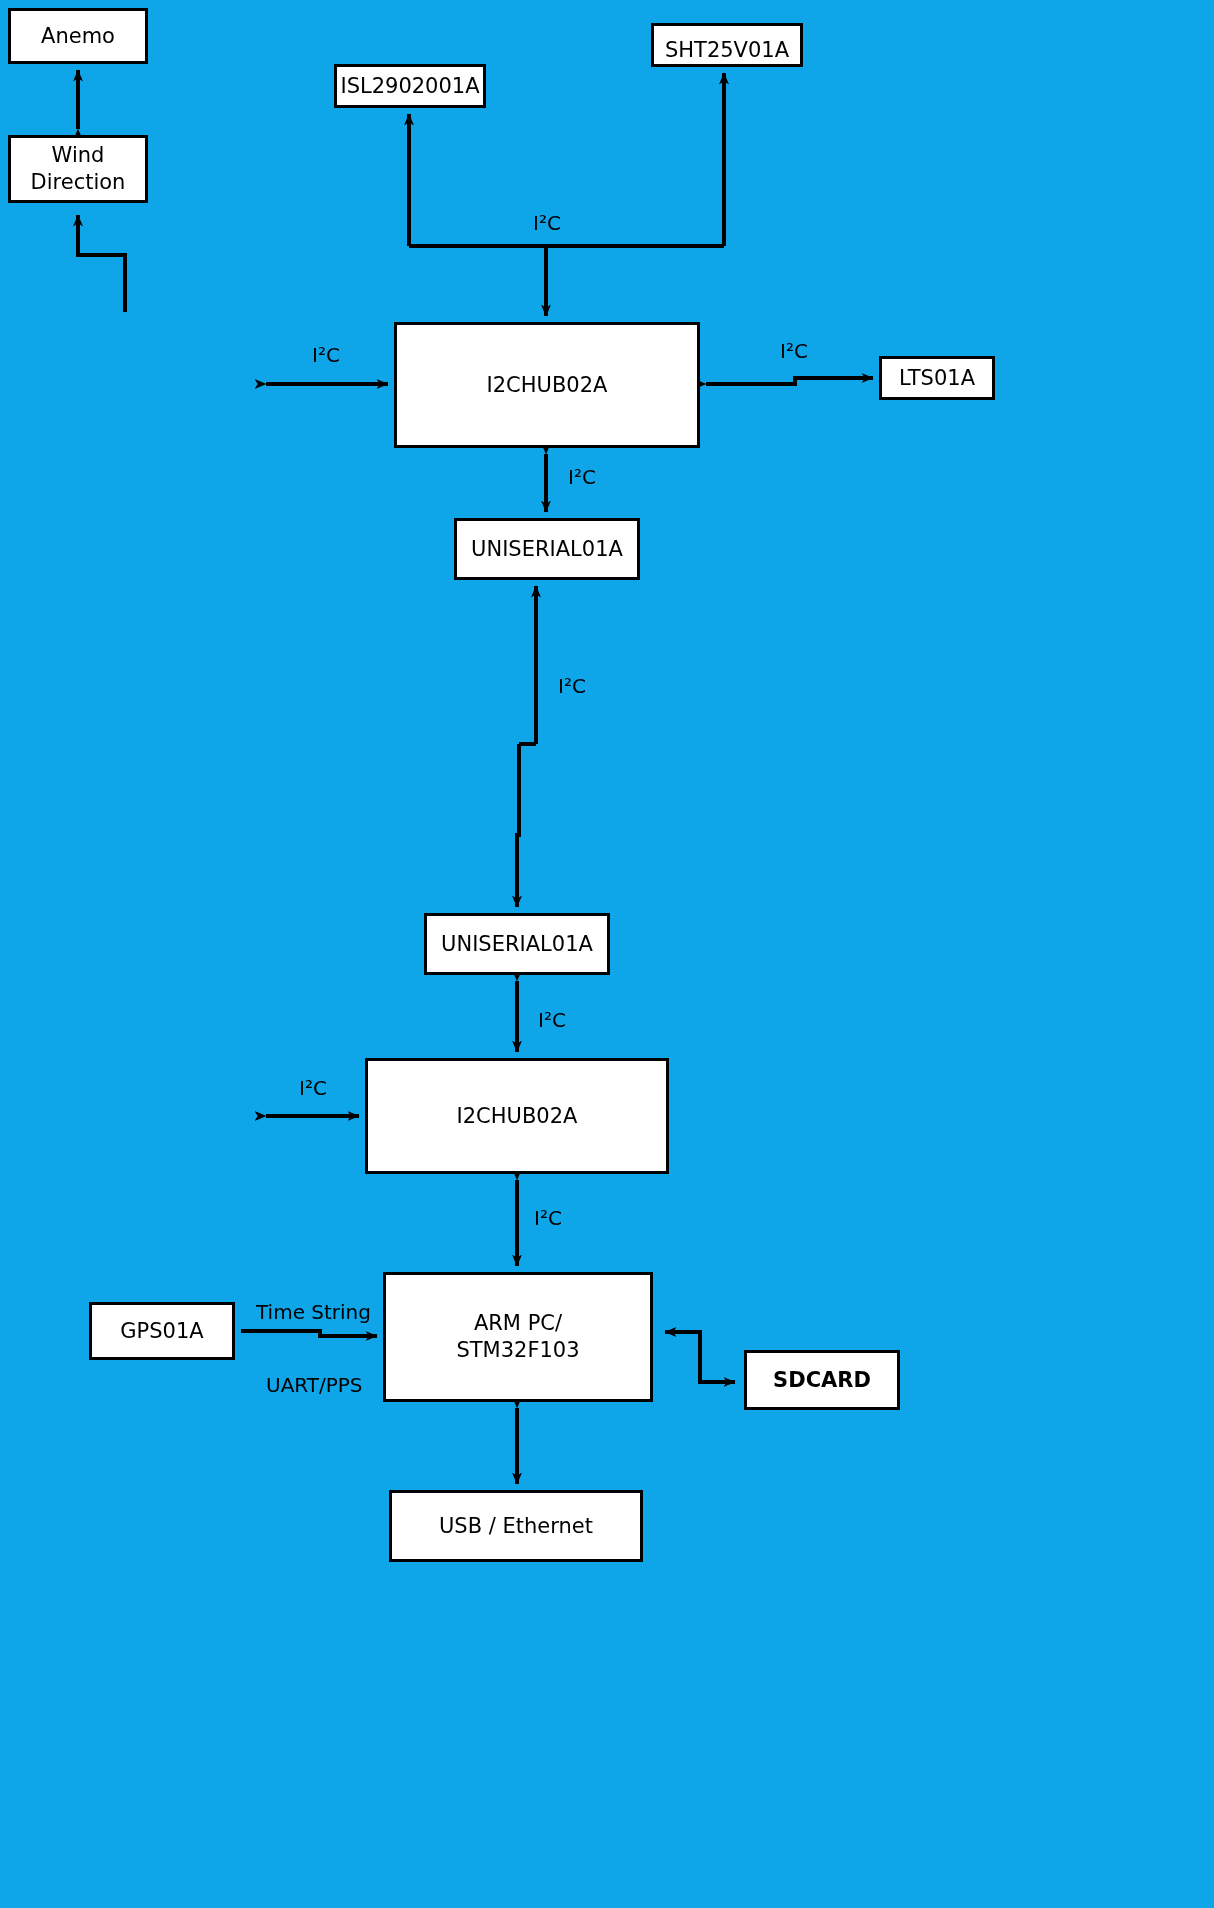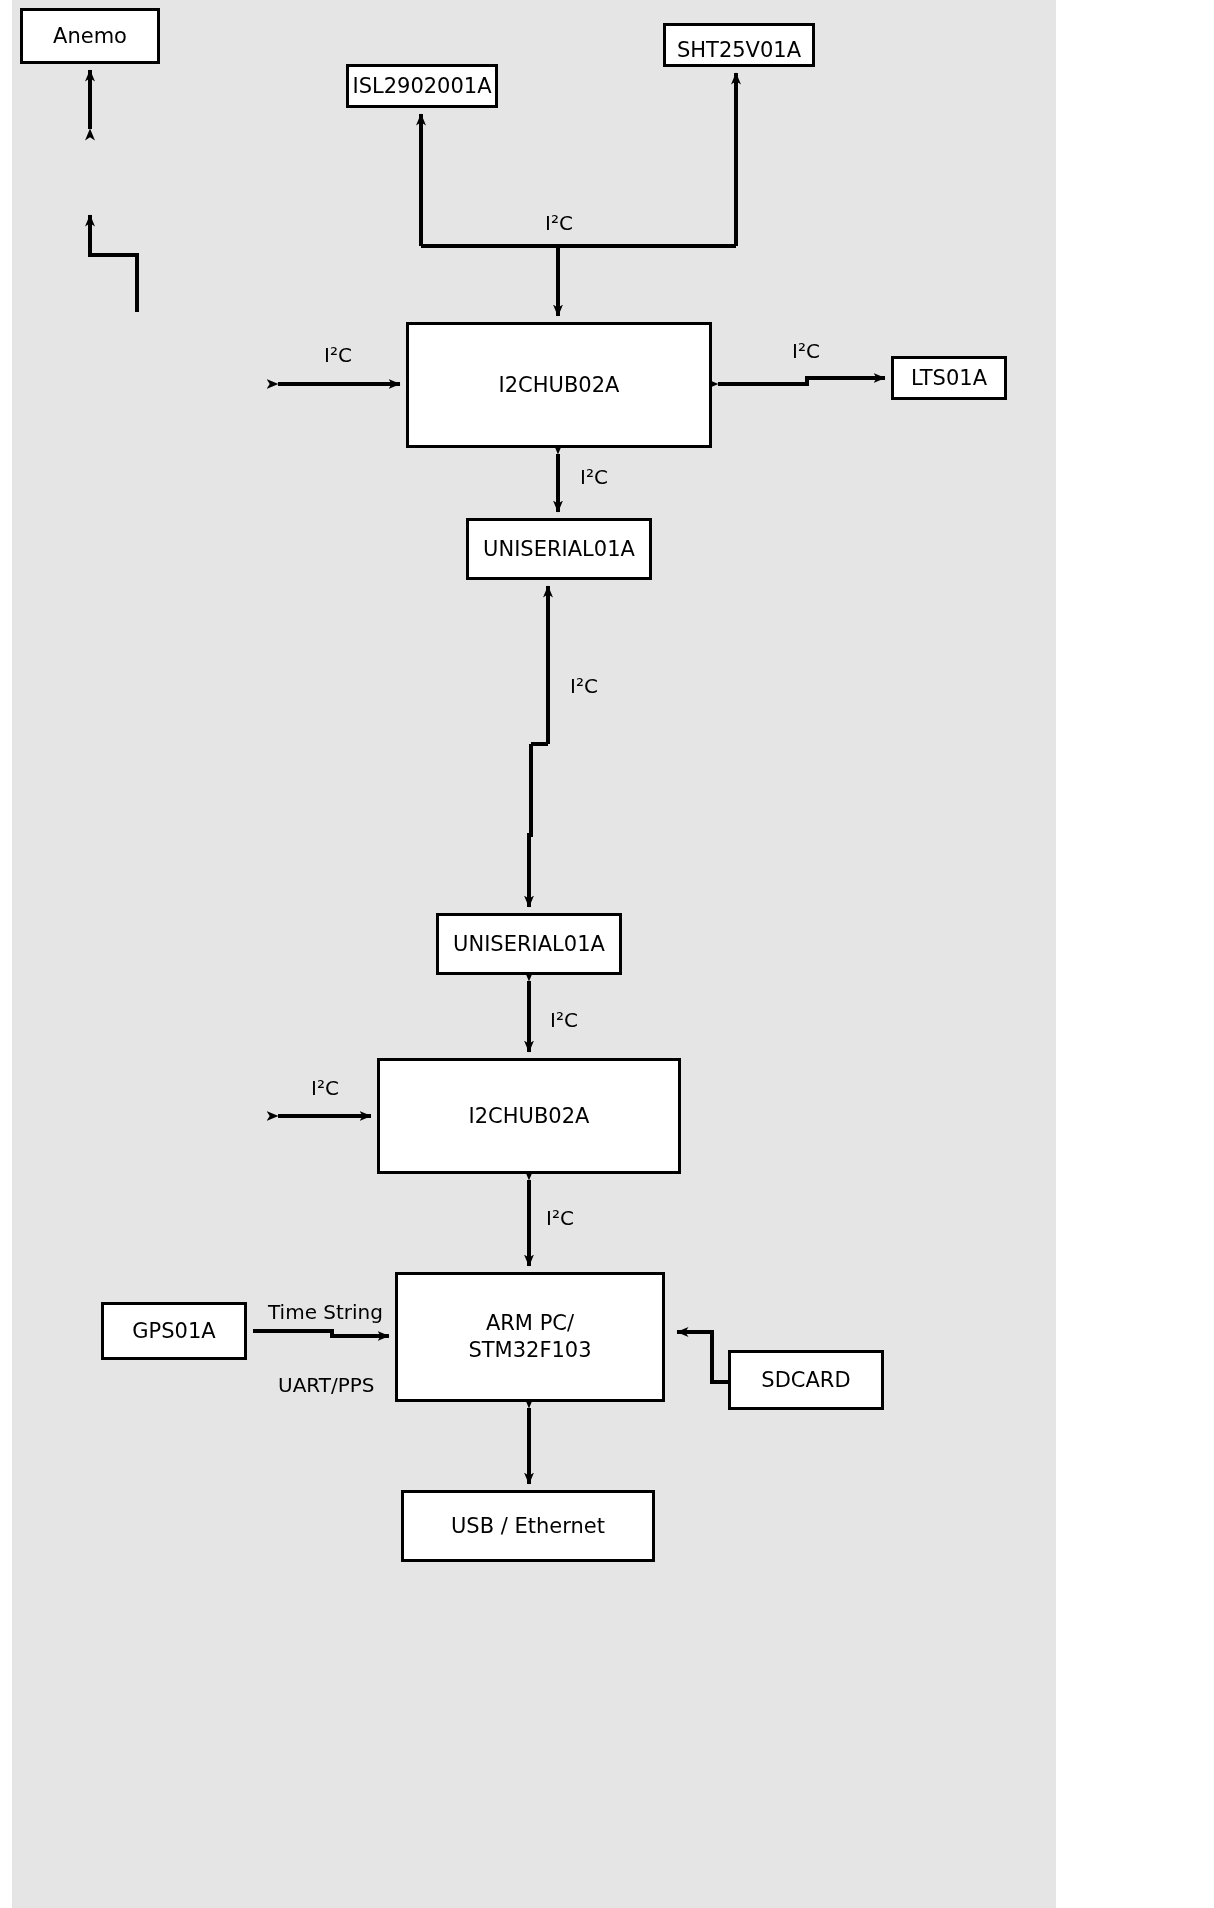--- a/index.html
+++ b/index.html
@@ -5,25 +5,24 @@
   html, body {
     margin: 0;
     padding: 0;
     background: #ffffff;
   }
   body {
     font-family: "DejaVu Sans", "Liberation Sans", sans-serif;
   }
   #diagram-root {
     position: relative;
-    width: 1044px;
+    width: 1214px;
     height: 1908px;
-    background: #e5e5e5;
+    background: #0ea5e9;
     overflow: hidden;
-    margin-left: 12px;
   }
   svg#wiring {
     position: absolute;
     top: 0; left: 0;
     width: 1214px;
     height: 1908px;
   }
   .node {
     position: absolute;
     box-sizing: border-box;
@@ -105,20 +104,24 @@
       <path d="M 700,1332 L 700,1382 L 735,1382" marker-end="url(#arrowEnd)"></path>
 
       <line x1="517" y1="1408" x2="517" y2="1484" marker-end="url(#arrowEnd)" marker-start="url(#arrowStart)"></line>
     </g>
   </svg>
 
   <div class="node" style="left:8px; top:8px; width:140px; height:56px;">
     <span class="node-label">Anemo</span>
   </div>
 
+  <div class="node" style="left:8px; top:135px; width:140px; height:68px;">
+    <span class="node-label">Wind
+Direction</span>
+  </div>
 
 
   <div class="node" style="left:334px; top:64px; width:152px; height:44px;">
     <span class="node-label">ISL2902001A</span>
   </div>
 
   <div class="node" style="left:651px; top:23px; width:152px; height:44px;align-items:flex-end;">
     <span class="node-label">SHT25V01A</span>
   </div>
 
@@ -145,21 +148,21 @@
 
   <div class="node" style="left:89px; top:1302px; width:146px; height:58px;">
     <span class="node-label">GPS01A</span>
   </div>
 
   <div class="node" style="left:383px; top:1272px; width:270px; height:130px;">
     <span class="node-label">ARM PC/
 STM32F103</span>
   </div>
 
-  <div class="node" style="left:716px; top:1350px; width:156px; height:60px;">
+  <div class="node" style="left:744px; top:1350px; width:156px; height:60px;font-weight:bold;">
     <span class="node-label">SDCARD</span>
   </div>
 
   <div class="node" style="left:389px; top:1490px; width:254px; height:72px;">
     <span class="node-label">USB / Ethernet</span>
   </div>
 
   <div class="edge-label" style="left:533px; top:212px;">I²C</div>
 
   <div class="edge-label" style="left:312px; top:344px;">I²C</div>

